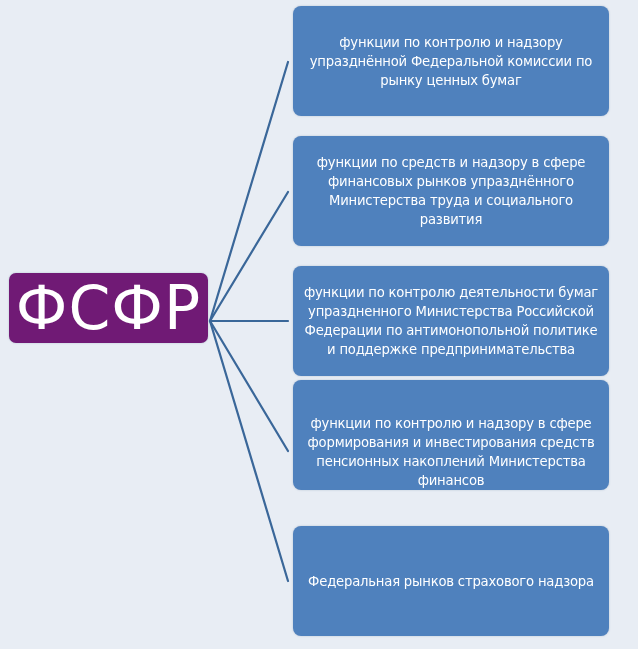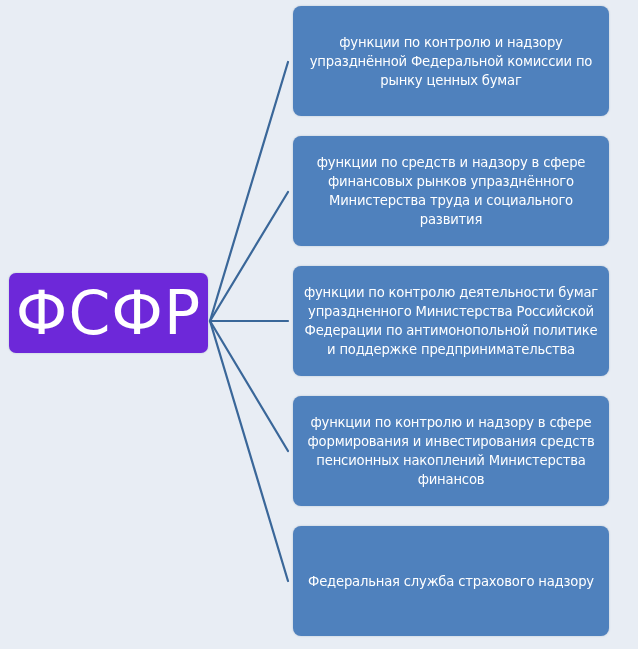--- a/index.html
+++ b/index.html
@@ -19,22 +19,22 @@
       left: 0;
       top: 0;
       width: 638px;
       height: 649px;
     }
     .root-box {
       position: absolute;
       left: 9px;
       top: 273px;
       width: 199px;
-      height: 80px;
-      background: #6d28d9;
+      height: 70px;
+      background: #701a75;
       border-radius: 7px;
       display: flex;
       align-items: center;
       justify-content: center;
       box-shadow: 0 0 2px rgba(60, 90, 130, 0.3);
     }
     .root-label {
       color: #ffffff;
       font-family: "DejaVu Sans", sans-serif;
       font-size: 60px;
@@ -86,19 +86,19 @@
 </div>
 
 <div class="child-box" style="top:136px;">
   <span class="child-label">функции по средств и надзору в сфере финансовых рынков упразднённого Министерства труда и социального развития</span>
 </div>
 
 <div class="child-box" style="top:266px;">
   <span class="child-label">функции по контролю деятельности бумаг упраздненного Министерства Российской Федерации по антимонопольной политике и поддержке предпринимательства</span>
 </div>
 
-<div class="child-box" style="top:396px;">
+<div class="child-box" style="top:380px;align-items:flex-end;">
   <span class="child-label">функции по контролю и надзору в сфере формирования и инвестирования средств пенсионных накоплений Министерства финансов</span>
 </div>
 
 <div class="child-box" style="top:526px;">
-  <span class="child-label">Федеральная служба страхового надзору</span>
+  <span class="child-label">Федеральная рынков страхового надзора</span>
 </div>
 
 </body></html>

